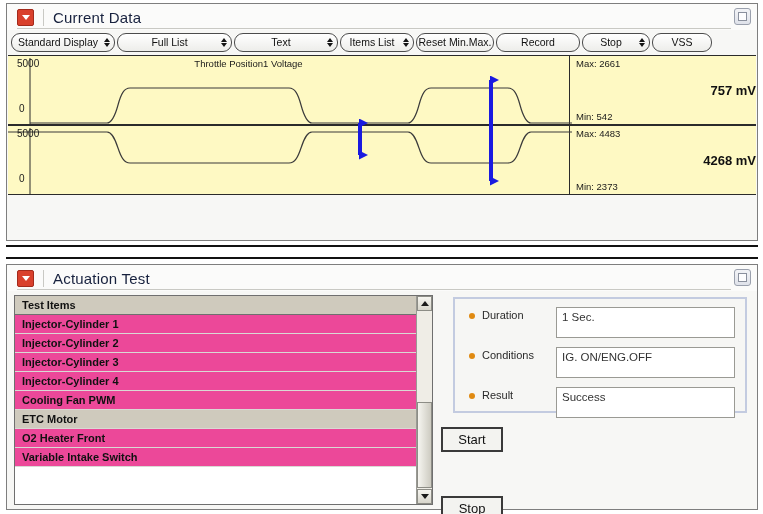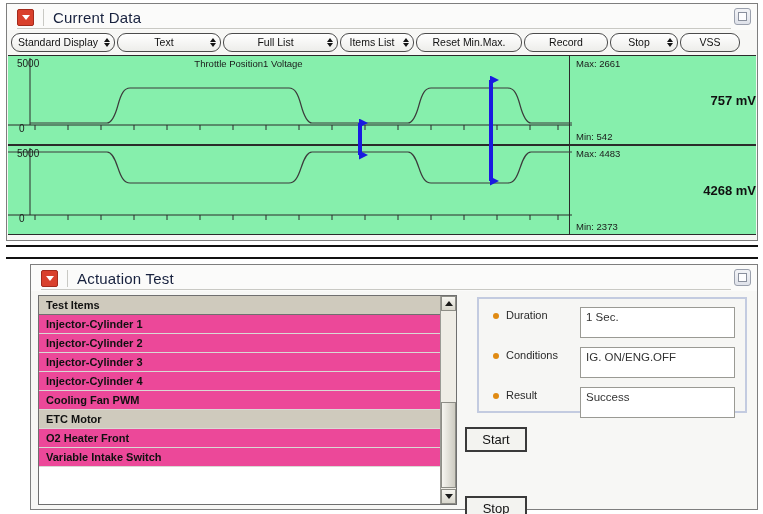--- a/index.html
+++ b/index.html
@@ -103,37 +103,37 @@
     border-right:3.5px solid transparent;
   }
   .spin b.up{ border-bottom:4px solid #141414; margin-bottom:1px; }
   .spin b.dn{ border-top:4px solid #141414; }
 
   
   .w-std{width:104px;}
   .w-full{width:115px;}
   .w-text{width:104px;}
   .w-items{width:74px;}
-  .w-reset{width:106px;justify-content:flex-end;}
+  .w-reset{width:78px;}
   .w-record{width:84px;}
   .w-stop{width:68px;}
   .w-vss{width:60px;}
 
   
   .graphs{
     position:absolute;left:1px;right:1px;top:51px;bottom:7px;
     background:#f7f7f5;
   }
   .graph{
     position:relative;
-    height:90px;
+    height:70px;
     border-top:1px solid #2b2b2b;
     border-bottom:1px solid #2b2b2b;
     box-sizing:border-box;
-    background:#86efac;
+    background:#fef9c3;
     overflow:hidden;
   }
   .graph + .graph{ border-top:1px solid #2b2b2b; }
   .plot{
     position:absolute;left:0;top:0;bottom:0;right:186px;
     border-right:1px solid #2b2b2b;
     box-sizing:border-box;
   }
   .plot svg{position:absolute;left:0;top:0;}
   .ylab-top{
@@ -166,21 +166,21 @@
   
   .sep-band{
     position:absolute;left:6px;right:5px;top:245px;height:14px;
     background:#ffffff;
     border-top:2px solid #111;
     border-bottom:2px solid #111;
     box-sizing:border-box;
   }
 
   
-  #panel-actuation{ top:264px; height:246px;margin-left:24px; }
+  #panel-actuation{ top:264px; height:246px; }
 
   .act-body{
     position:absolute;left:0;right:0;top:26px;bottom:0;
     display:flex;
   }
   .list-wrap{
     position:relative;
     width:419px;
     margin:4px 0 4px 7px;
     border:1px solid #6f6f6f;
@@ -303,30 +303,30 @@
     <div class="toolbar">
 
       <div class="tbtn w-std has-spin">
         <span class="lbl">Standard Display</span>
         <span class="spin">
             <b class="up"></b>
             <b class="dn"></b>
           </span>
       </div>
 
-      <div class="tbtn w-text has-spin">
-        <span class="lbl">Text</span>
+      <div class="tbtn w-full has-spin">
+        <span class="lbl">Full List</span>
         <span class="spin">
             <b class="up"></b>
             <b class="dn"></b>
           </span>
       </div>
 
-      <div class="tbtn w-full has-spin">
-        <span class="lbl">Full List</span>
+      <div class="tbtn w-text has-spin">
+        <span class="lbl">Text</span>
         <span class="spin">
             <b class="up"></b>
             <b class="dn"></b>
           </span>
       </div>
 
       <div class="tbtn w-items has-spin">
         <span class="lbl">Items List</span>
         <span class="spin">
             <b class="up"></b>

